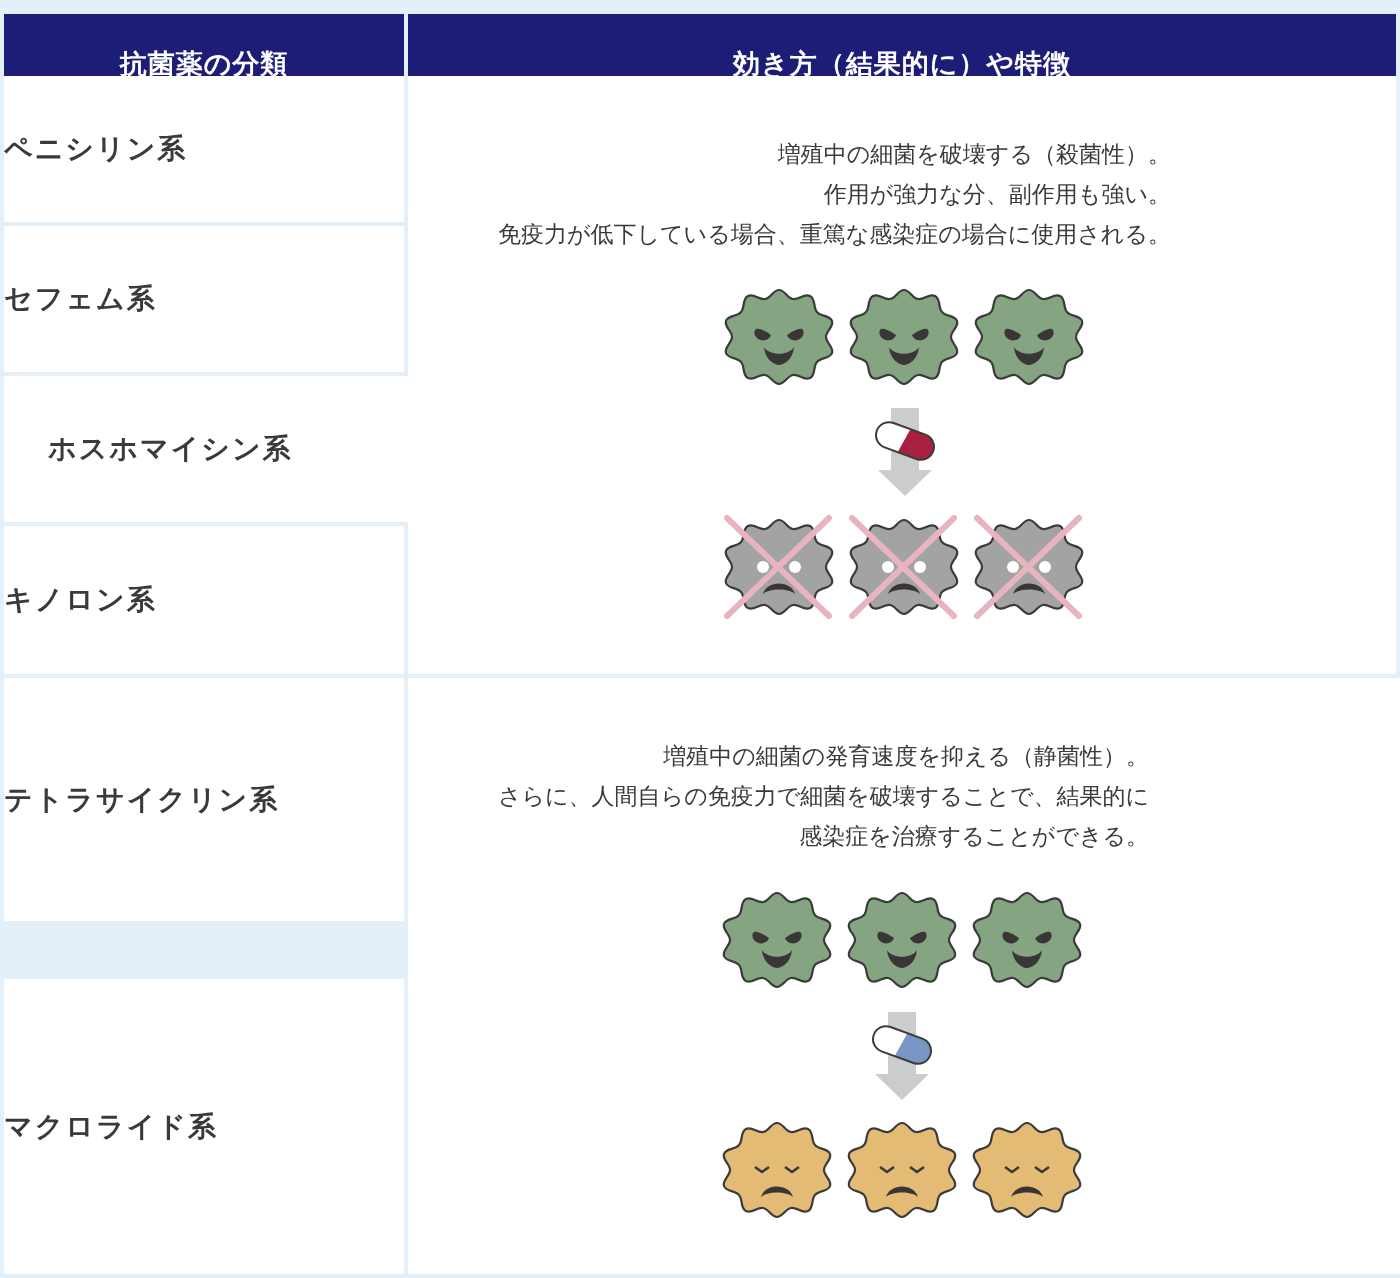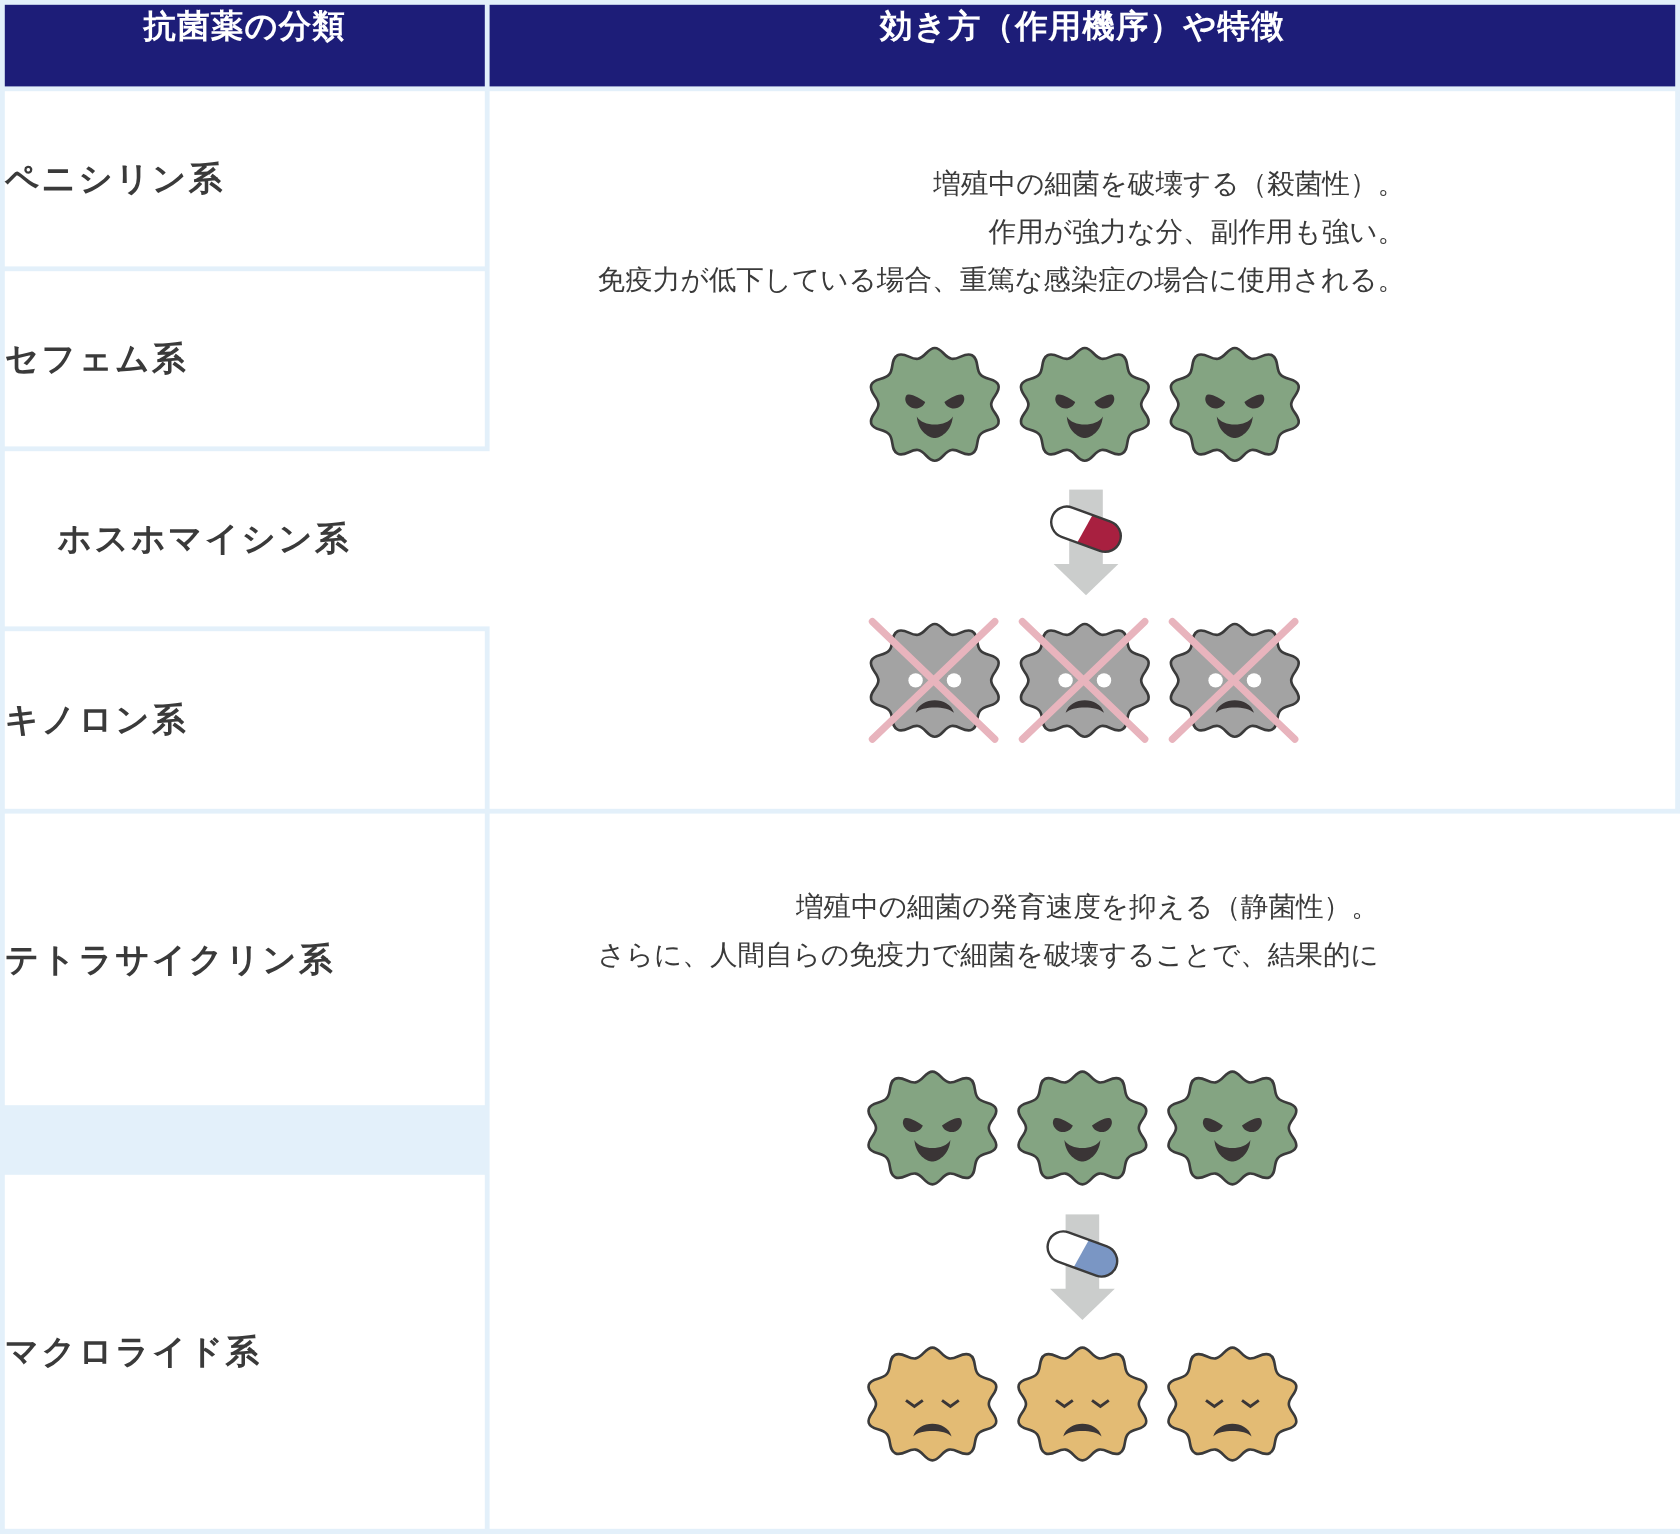--- a/index.html
+++ b/index.html
@@ -1,20 +1,20 @@
 <!DOCTYPE html>
 <html><head>
 <meta charset="utf-8">
 <style>
   html, body { margin:0; padding:0; }
   body { width:1400px; height:1278px; background:#e3f0fa; position:relative; overflow:hidden;
          font-family:"DejaVu Sans","Liberation Sans",sans-serif; color:#333; }
   .cell { position:absolute; background:#fff; }
   .hdr { position:absolute; background:#1d1d78; color:#fff; font-weight:bold; font-size:27px;
-         display:flex; align-items:flex-start; justify-content:center; letter-spacing:1px; }
+         display:flex; align-items:flex-end; justify-content:center; letter-spacing:1px;margin-top:10px; }
   .cat { display:flex; align-items:center; font-weight:bold; font-size:28px; color:#3a3a3a; letter-spacing:2px; }
   .desc { position:absolute; left:90px; font-size:23px; line-height:40px; color:#3a3a3a; }
   .desc div { white-space:nowrap;text-align:right; }
   .germ { position:absolute; width:112px; height:112px; }
   .arrow { position:absolute; }
 </style>
 </head>
 <body>
 
 <svg width="0" height="0" style="position:absolute">
@@ -35,21 +35,21 @@
       <path d="M64,50 L71,55 L78,50" stroke="#3a3536" stroke-width="2.5" fill="none"></path>
       <path d="M40,80 C44,66 68,66 72,80 C66,74 46,74 40,80 Z" fill="#3a3536"></path>
     </g>
   </defs>
 </svg>
 
 <div class="hdr" style="left:4px; top:4px; width:400px; height:68px;">
   <span>抗菌薬の分類</span>
 </div>
 <div class="hdr" style="left:408px; top:4px; width:988px; height:68px;">
-  <span>効き方（作用機序）や特徴</span>
+  <span>効き方（結果的に）や特徴</span>
 </div>
 
 <div class="cell cat" style="left:4px; top:76px; width:400px; height:146px;">
   <span>ペニシリン系</span>
 </div>
 <div class="cell cat" style="left:4px; top:226px; width:400px; height:146px;">
   <span>セフェム系</span>
 </div>
 <div class="cell cat" style="left:4px; top:376px; width:400px; height:146px;padding-left:44px;">
   <span>ホスホマイシン系</span>
@@ -119,20 +119,21 @@
   <span>テトラサイクリン系</span>
 </div>
 <div class="cell cat" style="left:4px; top:979px; width:400px; height:295px;">
   <span>マクロライド系</span>
 </div>
 
 <div class="cell" style="left:408px; top:678px; width:1030px; height:596px;">
   <div class="desc" style="top:58px;">
     <div>増殖中の細菌の発育速度を抑える（静菌性）。</div>
     <div>さらに、人間自らの免疫力で細菌を破壊することで、結果的に</div>
+    <div>感染症を治療することができる。</div>
   </div>
 
   <svg class="germ" style="left:313px; top:206px;" viewBox="0 0 112 106">
     <use href="#germ-body" fill="#84a482" stroke="#3b3b3b" stroke-width="2.2"></use>
       <use href="#angry-face"></use>
   </svg>
   <svg class="germ" style="left:438px; top:206px;" viewBox="0 0 112 106">
     <use href="#germ-body" fill="#84a482" stroke="#3b3b3b" stroke-width="2.2"></use>
       <use href="#angry-face"></use>
   </svg>

